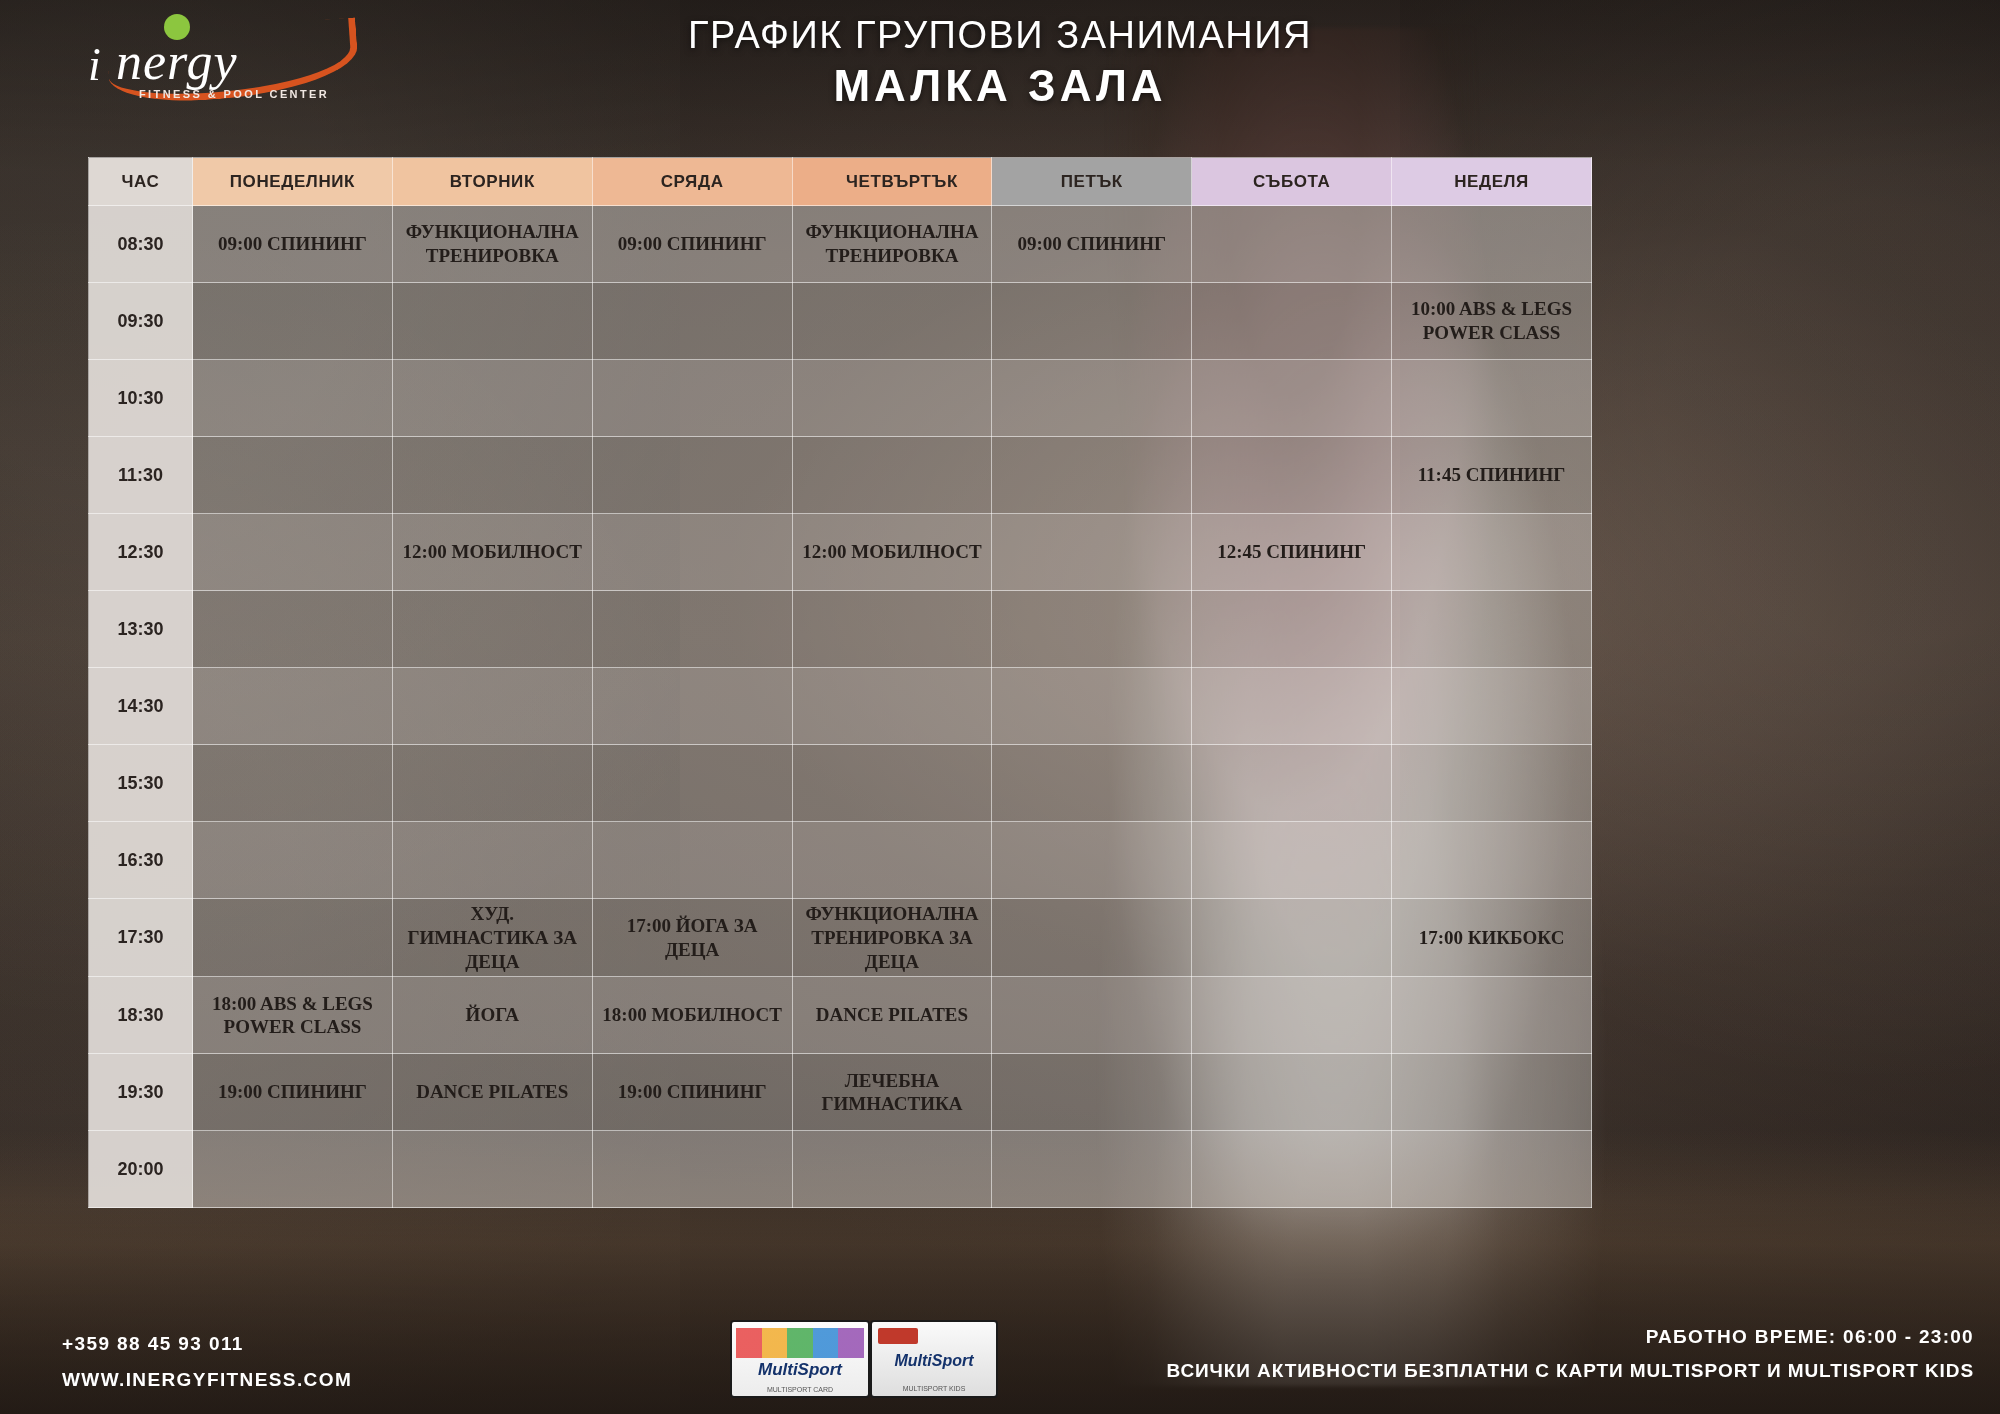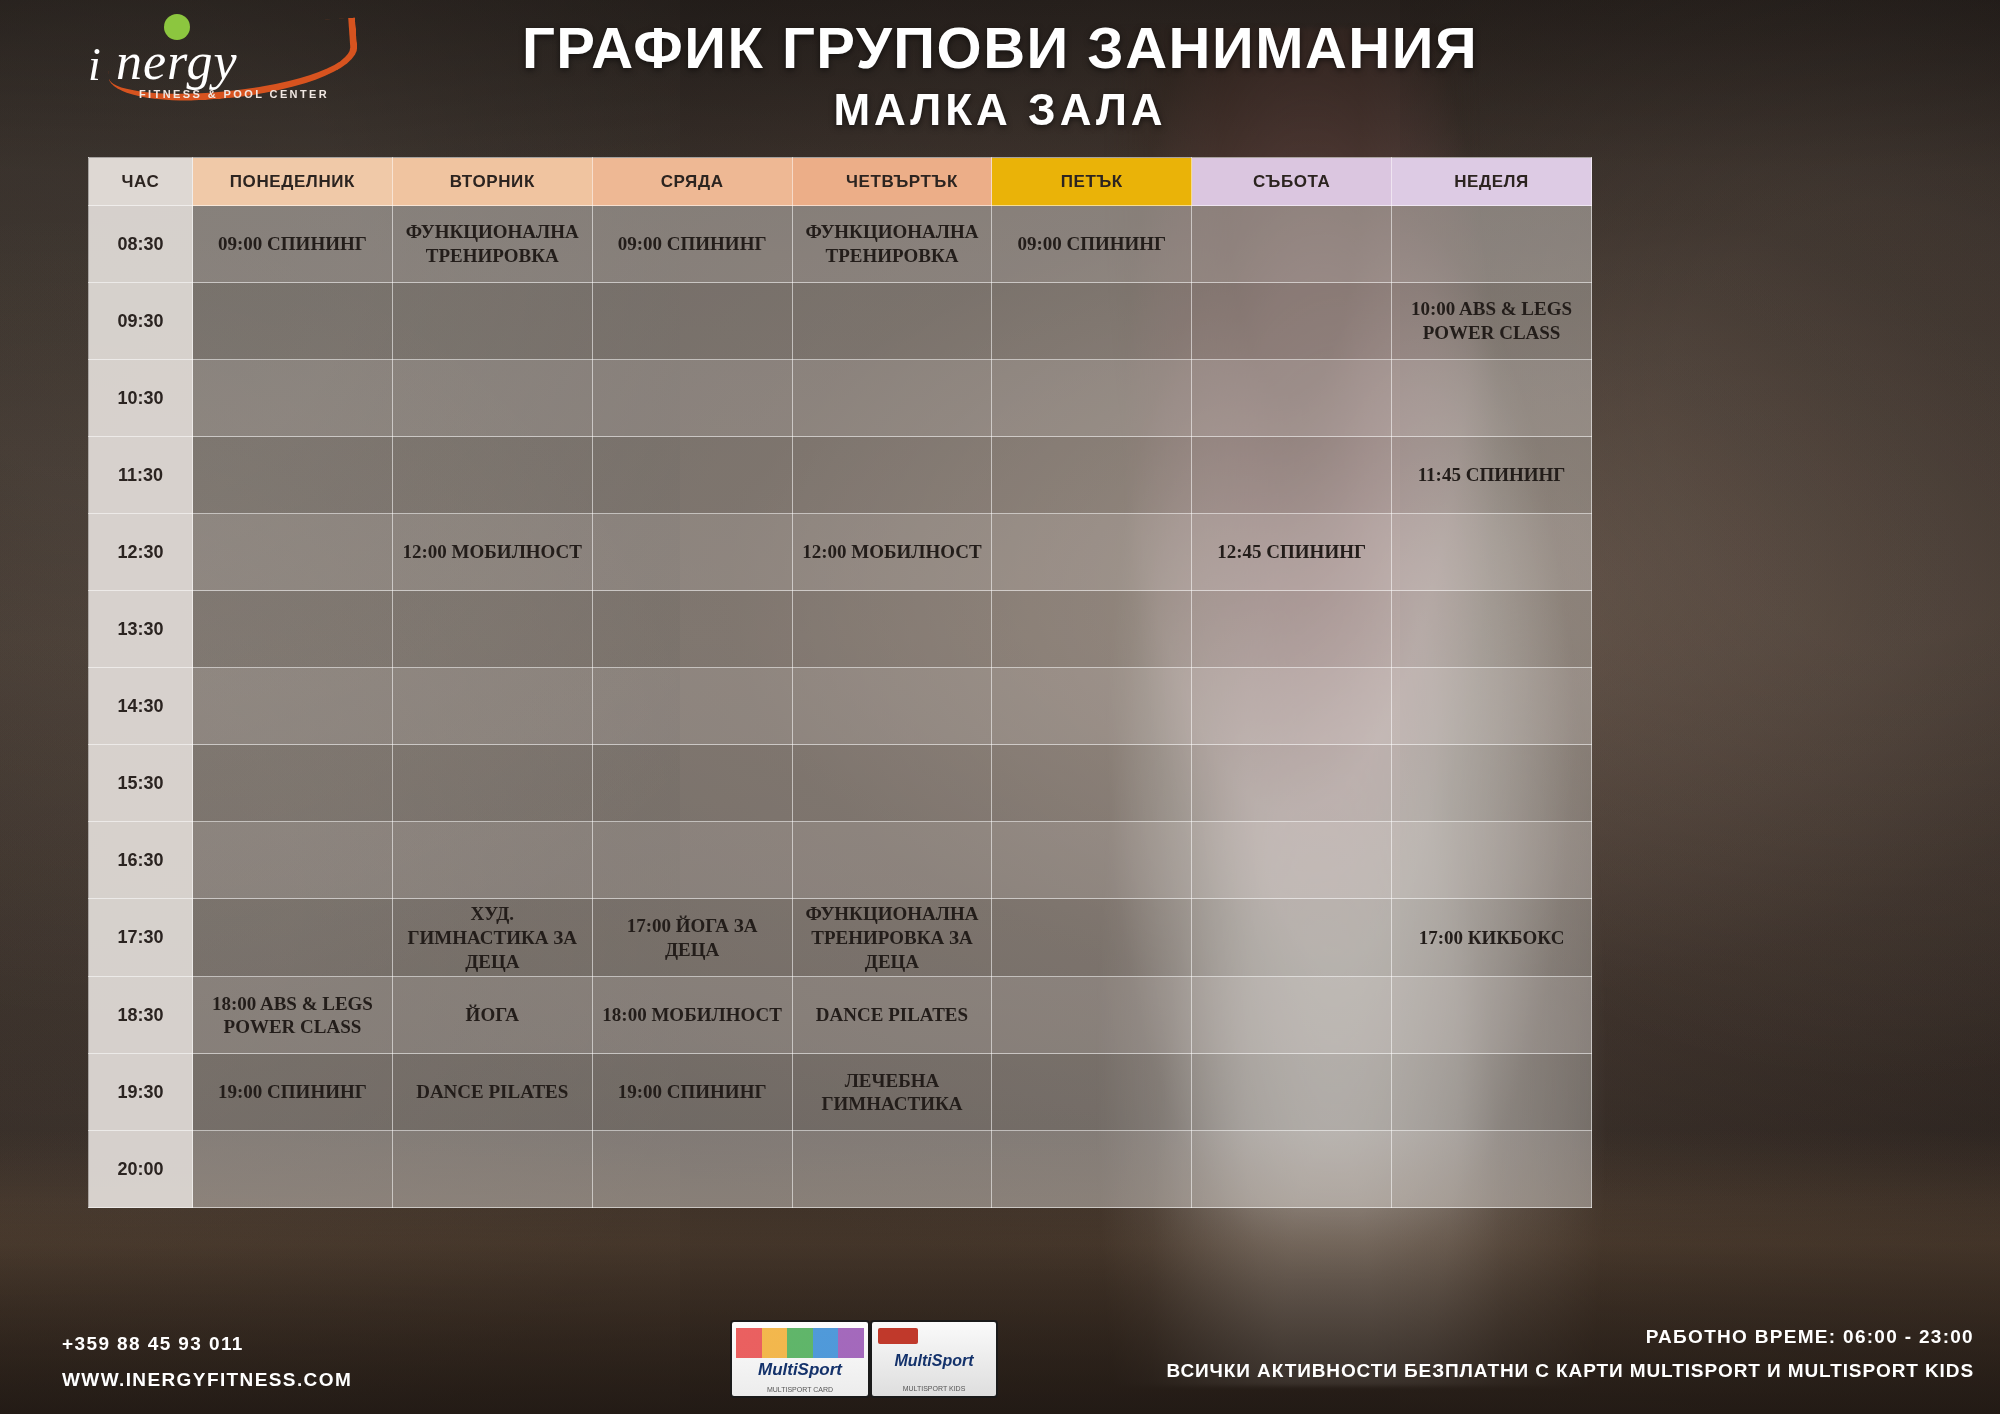--- a/index.html
+++ b/index.html
@@ -73,21 +73,21 @@
     opacity: .95;
   }
   .logo-dot { position: absolute; left: 86px; top: 4px; width: 26px; height: 26px; border-radius: 50%; background: #8cc63f; }
   .logo-sub {
     position: absolute; left: 36px; top: 78px; font-size: 11px; letter-spacing: 2.4px;
     color: #f0e7e2; font-weight: 700; margin-left: 25px;
   }
 
   .titles { position: absolute; left: 0; right: 0; top: 14px; text-align: center; }
   .title-main {
-    font-size: 58px; font-weight: 700; color: #ffffff; letter-spacing: 1.5px;
+    font-size: 38px; font-weight: 400; color: #ffffff; letter-spacing: 1.5px;
     text-shadow: 0 2px 6px rgba(0,0,0,.55);
   }
   .title-sub {
     margin-top: 4px; font-size: 44px; font-weight: 700; color: #ffffff; letter-spacing: 4px;
     text-shadow: 0 2px 6px rgba(0,0,0,.55);
   }
 
   
   .table-wrap { position: absolute; left: 88px; top: 157px; width: 1504px; }
   table { width: 100%; border-collapse: collapse; table-layout: fixed; }
@@ -101,21 +101,21 @@
     font-size: 17px;
     font-weight: 700;
     color: #2c2420;
     letter-spacing: .6px;
   }
   th.hour-head { background: #ded8d3; width: 104px; }
   th.d1 { background: #f0c9a8; }
   th.d2 { background: #f0c4a0; }
   th.d3 { background: #eeb894; }
   th.d4 { background: #ecae88; padding-left: 20px; }
-  th.d5 { background: #eab308; }
+  th.d5 { background: #a3a3a3; }
   th.d6 { background: #dbc6e0; }
   th.d7 { background: #ddcbe4; }
 
   td.hour {
     background: rgba(226,221,216,0.93);
     font-size: 18px;
     font-weight: 700;
     color: #2b2421;
     width: 104px;
   }

